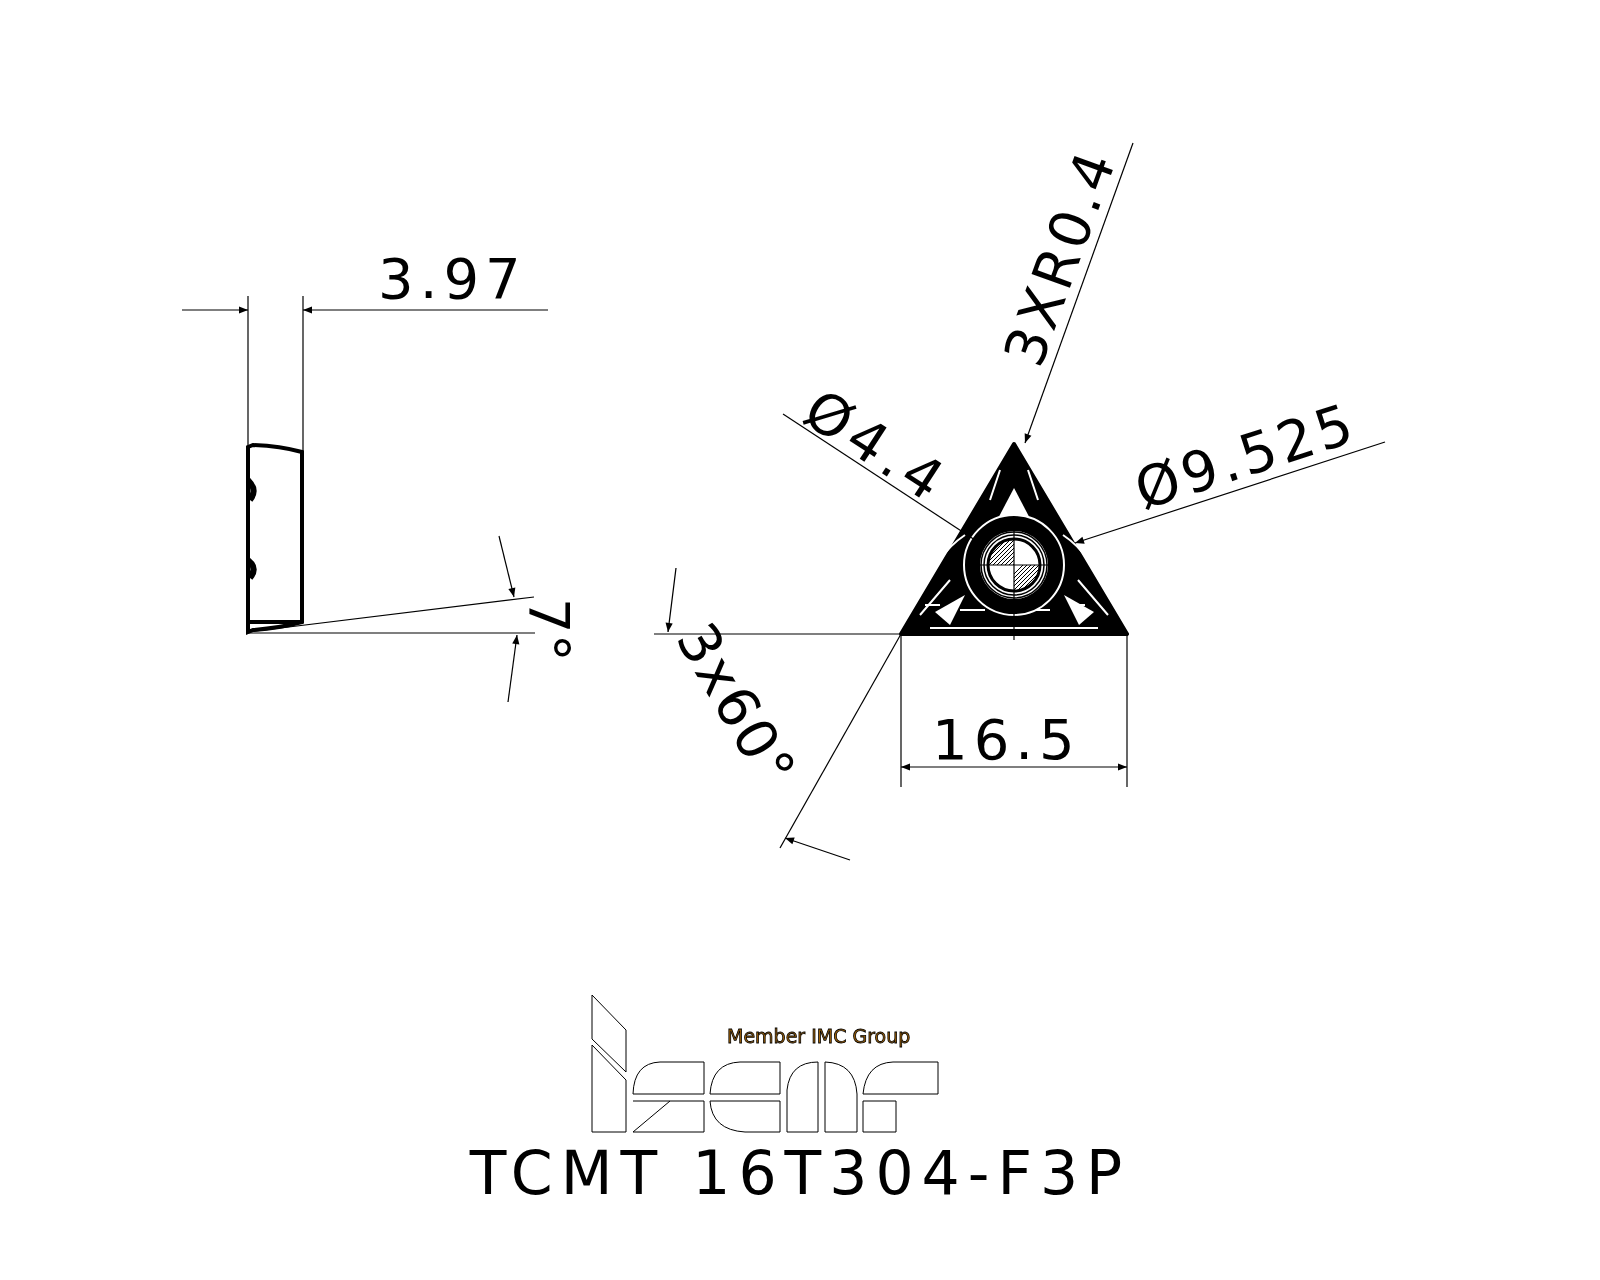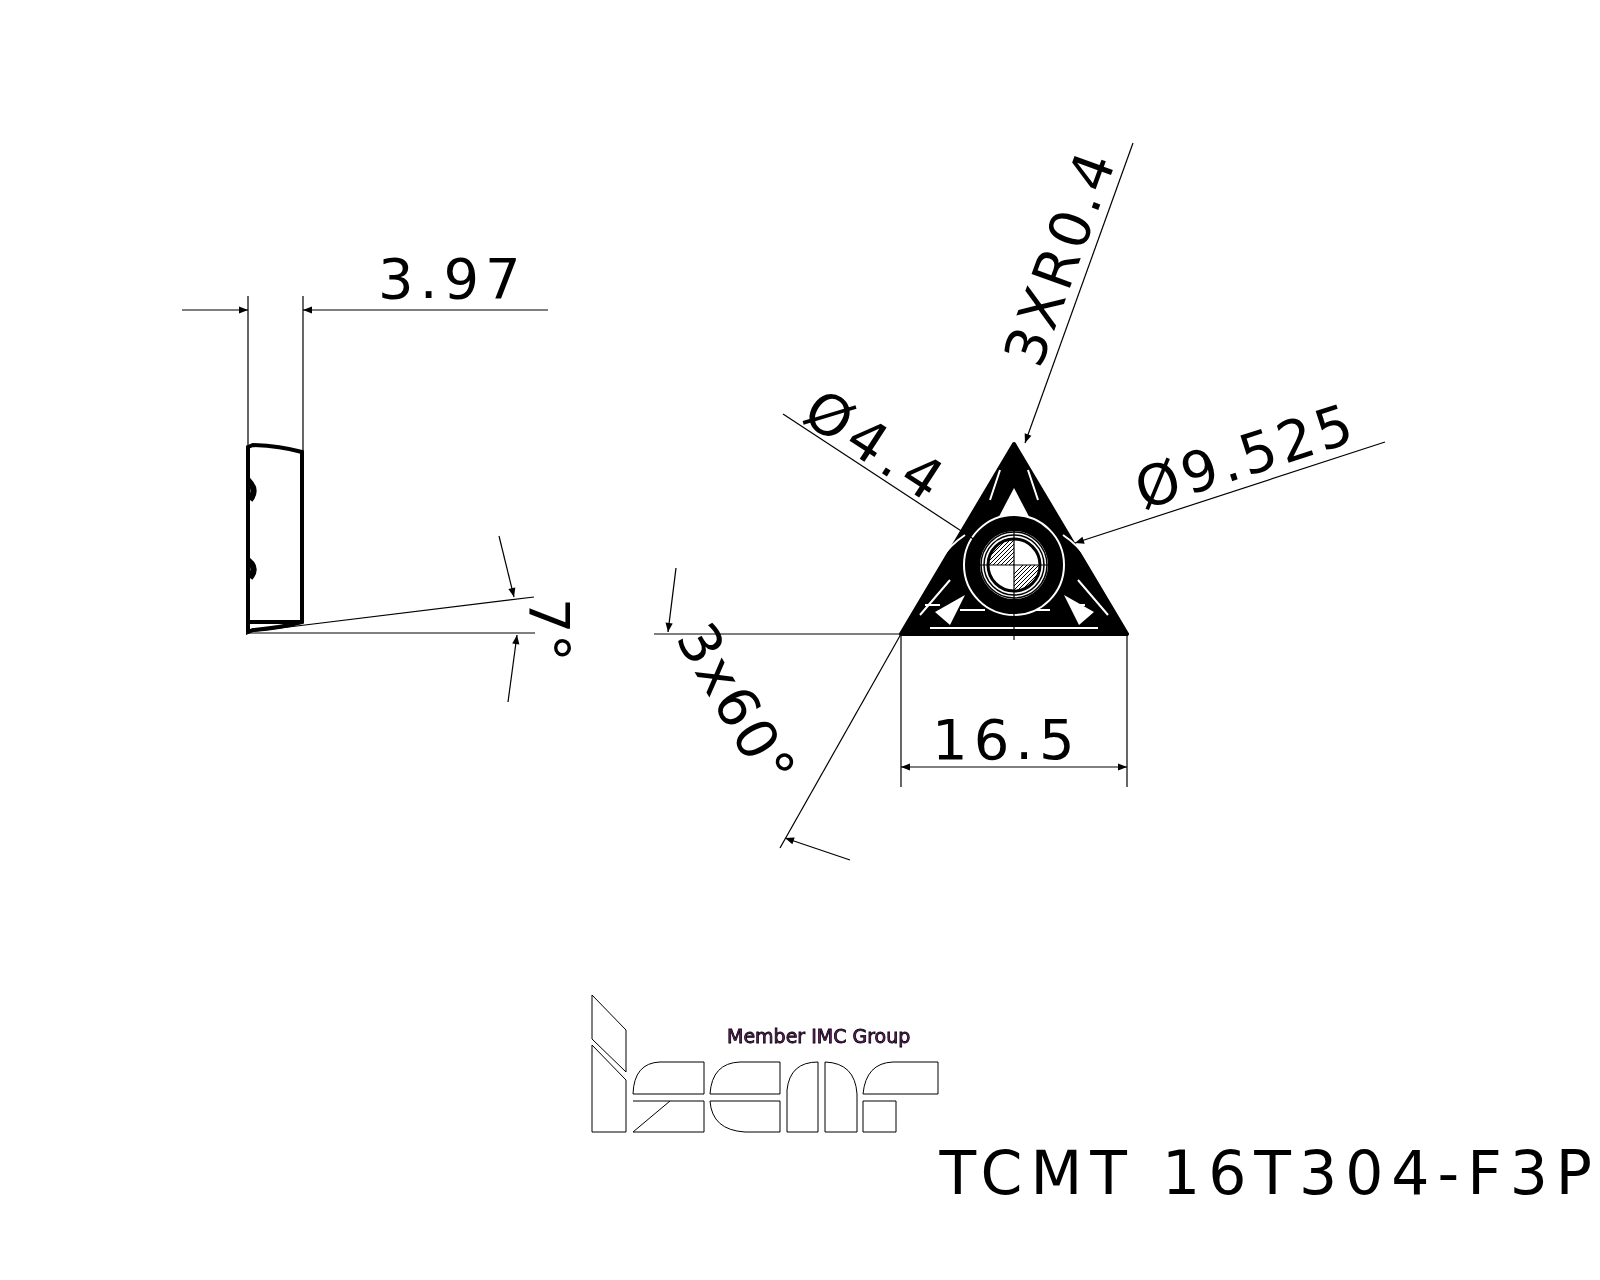--- a/index.html
+++ b/index.html
@@ -3,26 +3,26 @@
   <meta charset="utf-8">
   <style>
     html, body { margin: 0; padding: 0; background: #ffffff; }
     body { width: 1600px; height: 1280px; position: relative; overflow: hidden; font-family: "DejaVu Sans", sans-serif; }
     svg#drawing { position: absolute; left: 0; top: 0; }
     .dim-text { font-family: "DejaVu Sans", sans-serif; fill: #000; }
     .thin { stroke: #000; stroke-width: 1.2; fill: none; }
     .thick { stroke: #000; stroke-width: 4; fill: none; }
     .logo { stroke: #000; stroke-width: 1; fill: none; }
     .title {
-      position: absolute; left: 0; width: 1600px; top: 1138px; text-align: right;
+      position: absolute; left: 0; width: 1600px; top: 1138px; text-align: center;
       font-family: "DejaVu Sans", sans-serif; font-size: 60px; letter-spacing: 8px; color: #000;
     }
     .member {
       position: absolute; left: 727px; top: 1025px;
-      font-family: "DejaVu Sans", sans-serif; font-size: 19px; color: #701a75;
+      font-family: "DejaVu Sans", sans-serif; font-size: 19px; color: #a16207;
       -webkit-text-stroke: 0.8px #000;
     }
   </style>
 </head>
 <body>
 
 <svg id="drawing" width="1600" height="1280" viewBox="0 0 1600 1280">
   <defs>
     <marker id="arr" viewBox="0 0 10 10" refX="10" refY="5" markerWidth="24" markerHeight="9" markerUnits="userSpaceOnUse" orient="auto">
       <path d="M0,1 L10,5 L0,9 z" fill="#000"></path>

